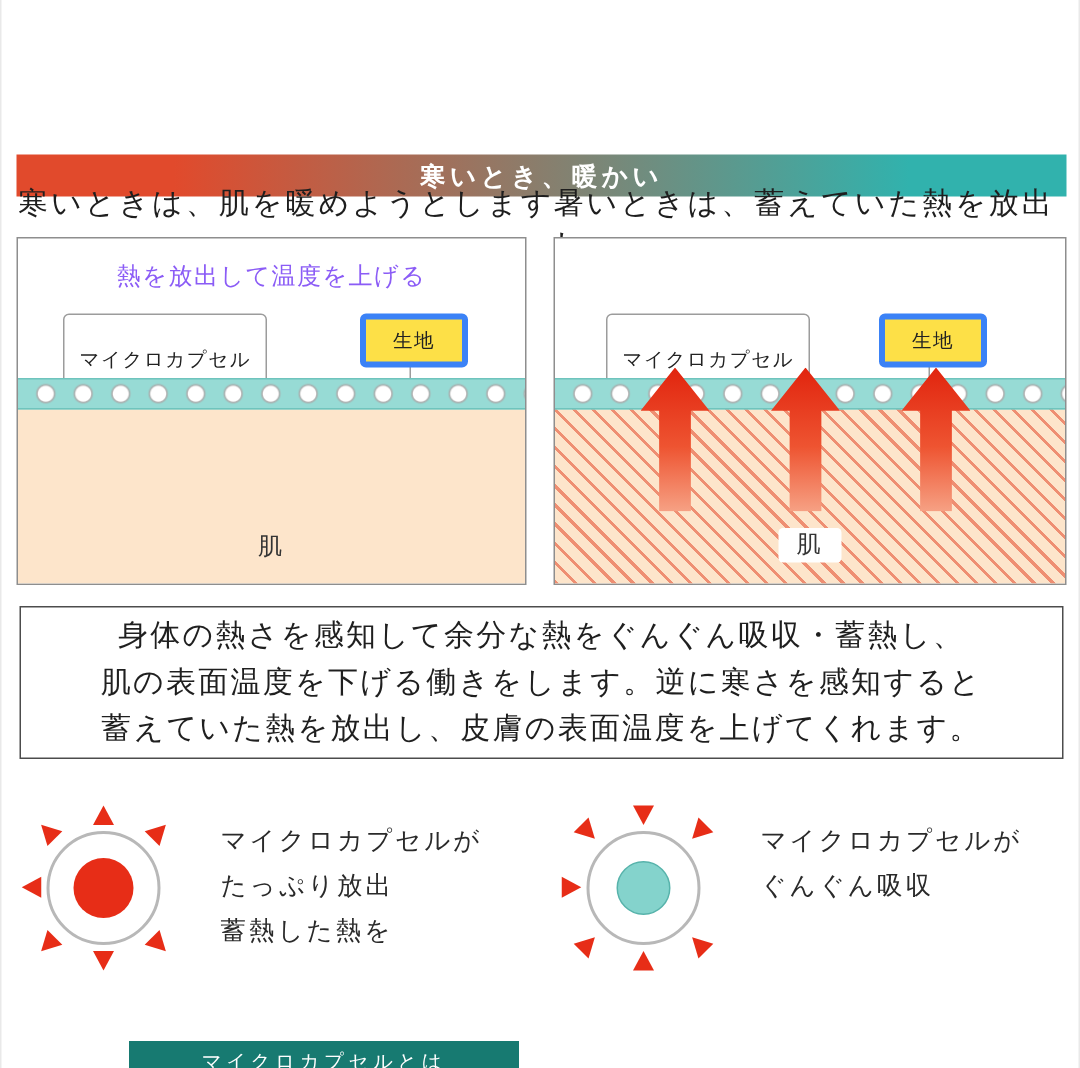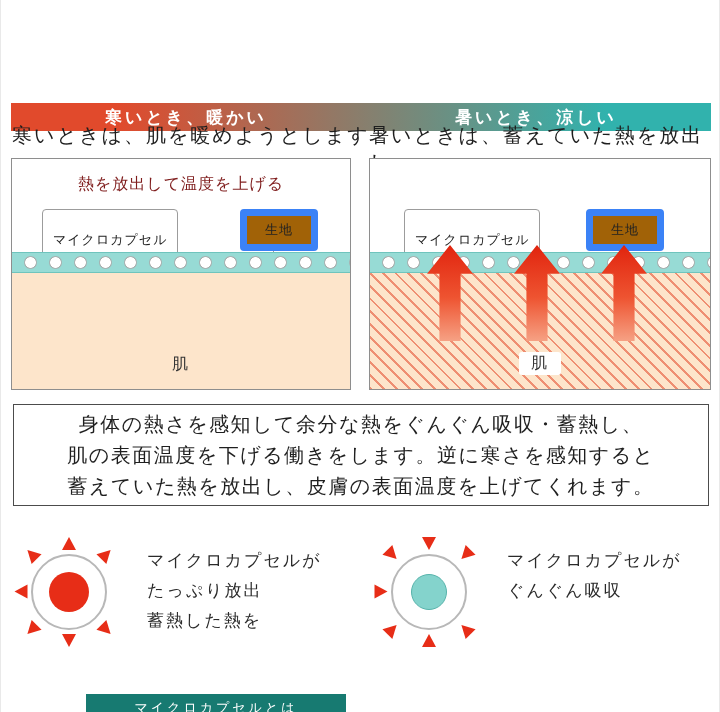--- a/index.html
+++ b/index.html
@@ -17,26 +17,26 @@
 
   .subtitle { position:absolute; top:122px; font-size:20px; color:#1e1e1e; letter-spacing:2px; }
   .subtitle.l { left:11px; }
   .subtitle.r { left:368px; }
 
   
   .panel { position:absolute; top:158px; height:232px; background:#fff; border:1px solid #8e8e8e; overflow:hidden; }
   .panel.l { left:10px; width:340px; }
   .panel.r { left:368px; width:342px; }
   .panel-caption { position:absolute; top:15px; left:0; width:100%; text-align:center;
-    color:#7f1d1d; font-size:16px; letter-spacing:1px; }
+    color:#8b5cf6; font-size:16px; letter-spacing:1px; }
 
   .tag { position:absolute; top:50px; font-size:13px; letter-spacing:1px; color:#222;
     border-radius:4px; padding:21px 10px; background:#fff; white-space:nowrap; }
   .tag.capsule { border:1px solid #9c9c9c; }
-  .tag.fabric { background:#a16207; border:7px solid #3b82f6; padding:5px 18px; }
+  .tag.fabric { background:#fde047; border:4px solid #3b82f6; padding:5px 18px; }
   .pointer { position:absolute; top:77px; width:1px; height:17px; background:#9c9c9c; }
 
   .strip { position:absolute; left:0; right:0; top:93px; height:21px; background-color:#97dbd5;
     border-top:1px solid #6fc4bd; border-bottom:1px solid #6fc4bd;
     background-image:radial-gradient(circle, #ffffff 5px, #a9a9a9 5.7px, rgba(169,169,169,0) 7px);
     background-size:25px 19px; background-repeat:repeat-x; background-position:6px 50%; }
 
   .skin { position:absolute; left:0; right:0; top:113px; bottom:0; background:#fde5cb; }
   .skin.hatched { background-image:repeating-linear-gradient(45deg, rgba(229,85,55,0.6) 0 2px, rgba(0,0,0,0) 2px 9px); }
   .skin-label { position:absolute; bottom:14px; left:50%; transform:translateX(-50%);
@@ -90,21 +90,20 @@
     background:#177a71; color:#fff; display:flex; align-items:flex-start; justify-content:center;
     font-size:13px; letter-spacing:3px; padding-top:5px; }
 </style>
 </head>
 <body>
 
 <div class="page">
 
   <div class="banner">
     <div class="banner-half">寒いとき、暖かい</div>
-    <div class="banner-half">暑いとき、涼しい</div>
   </div>
 
   <div class="subtitle l">寒いときは、肌を暖めようとします</div>
   <div class="subtitle r">暑いときは、蓄えていた熱を放出し</div>
 
   <div class="panel l">
     <div class="panel-caption">熱を放出して温度を上げる</div>
     <div class="pointer" style="left:96px"></div>
     <div class="pointer" style="left:261px"></div>
     <div class="tag capsule" style="left:30px">マイクロカプセル</div>

